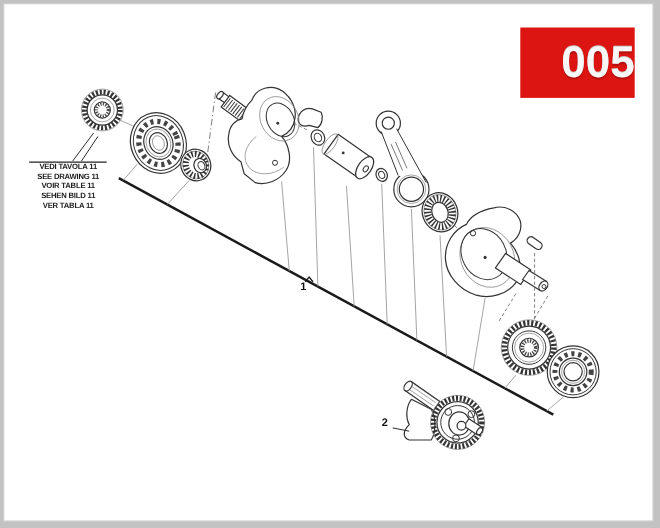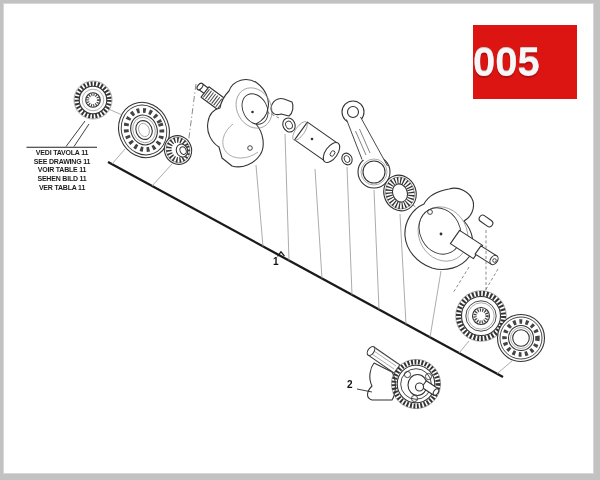--- a/index.html
+++ b/index.html
@@ -12,23 +12,23 @@
   }
   .frame { position:absolute; inset:0; }
   .page {
     position:absolute; left:4px; top:4px; width:589px; height:469px;
     background:#ffffff;
     box-shadow:0 0 0 1px #d6d6d6;
   }
   svg.diagram { position:absolute; left:0; top:0; }
 
   .badge {
-    position:absolute; left:473px; top:25px; width:104px; height:74px;
+    position:absolute; left:473px; top:25px; width:104px; height:64px;
     background:#dd1512;
-    display:flex; align-items:center; justify-content:flex-start;
+    display:flex; align-items:center; justify-content:flex-end;
   }
   .badge span {
     color:#f7f7f7; font-size:40px; font-weight:700; letter-spacing:0px;
     text-shadow:0 1.5px 1px rgba(120,10,10,.45), 0 -1px 0 #c9c9c9;
   }
   .note-box {
     position:absolute; left:24px; top:149px; width:76px;
     text-align:center;
   }
   .note-box div {

